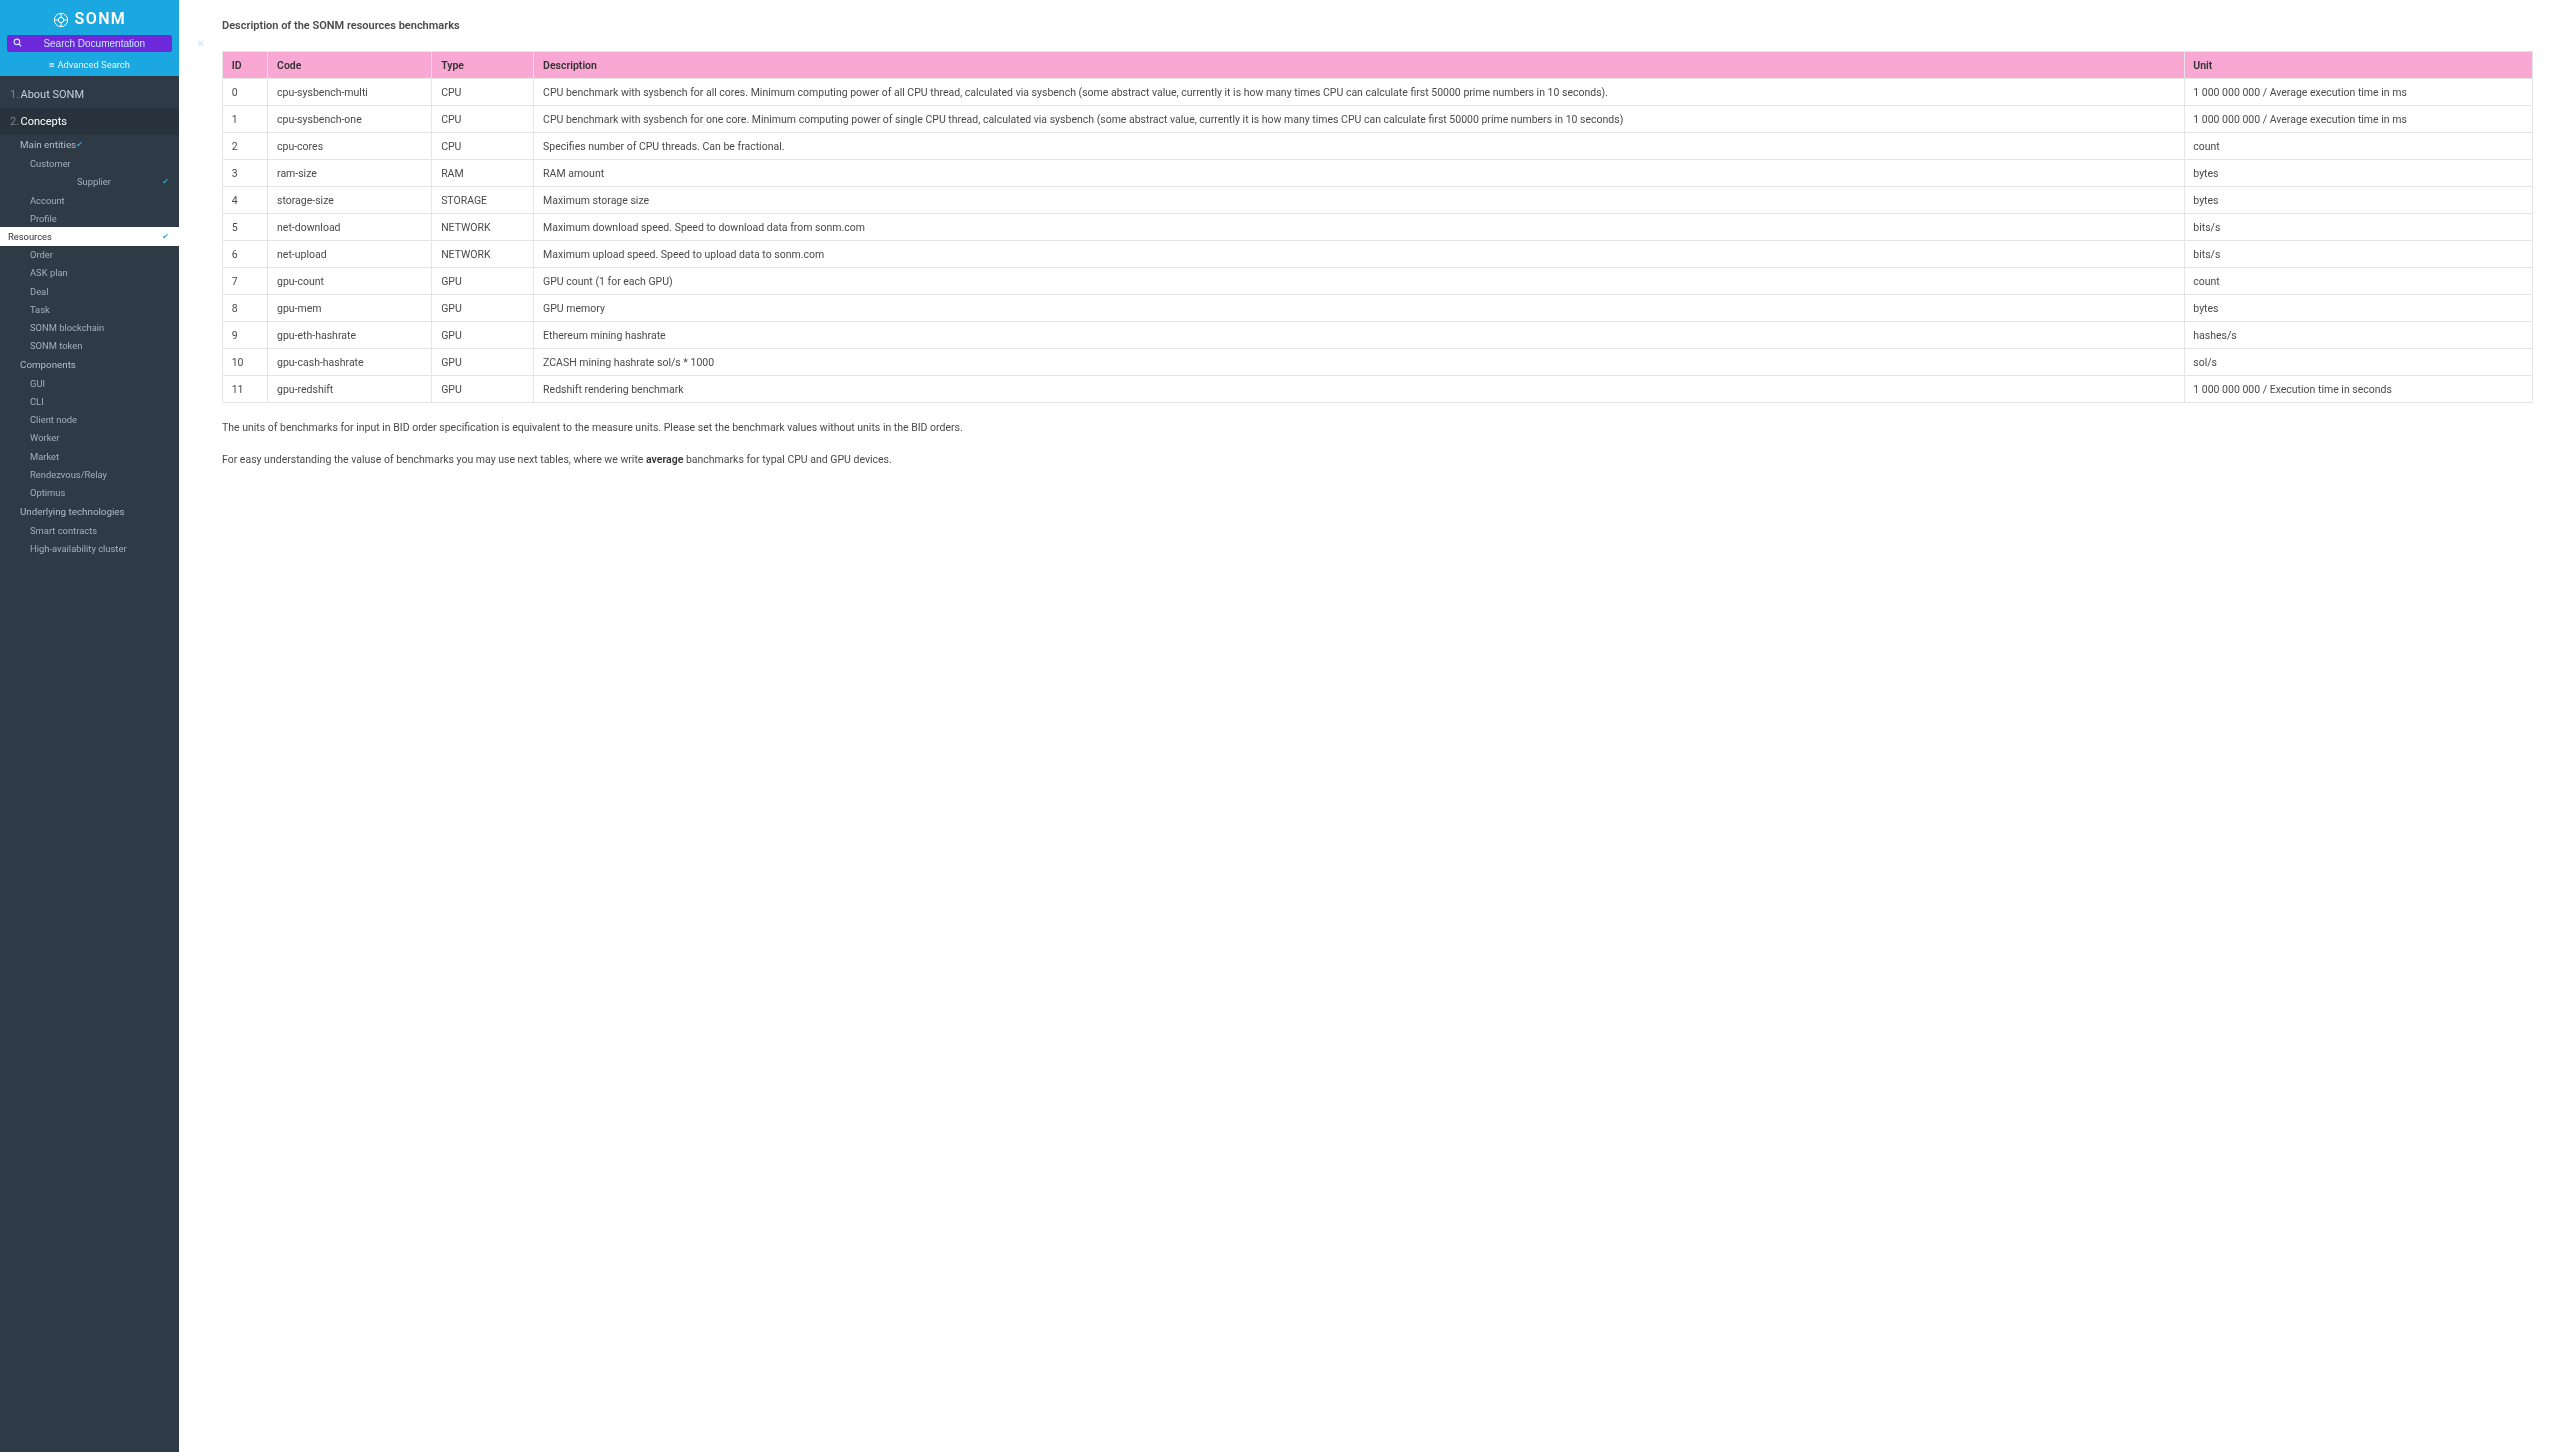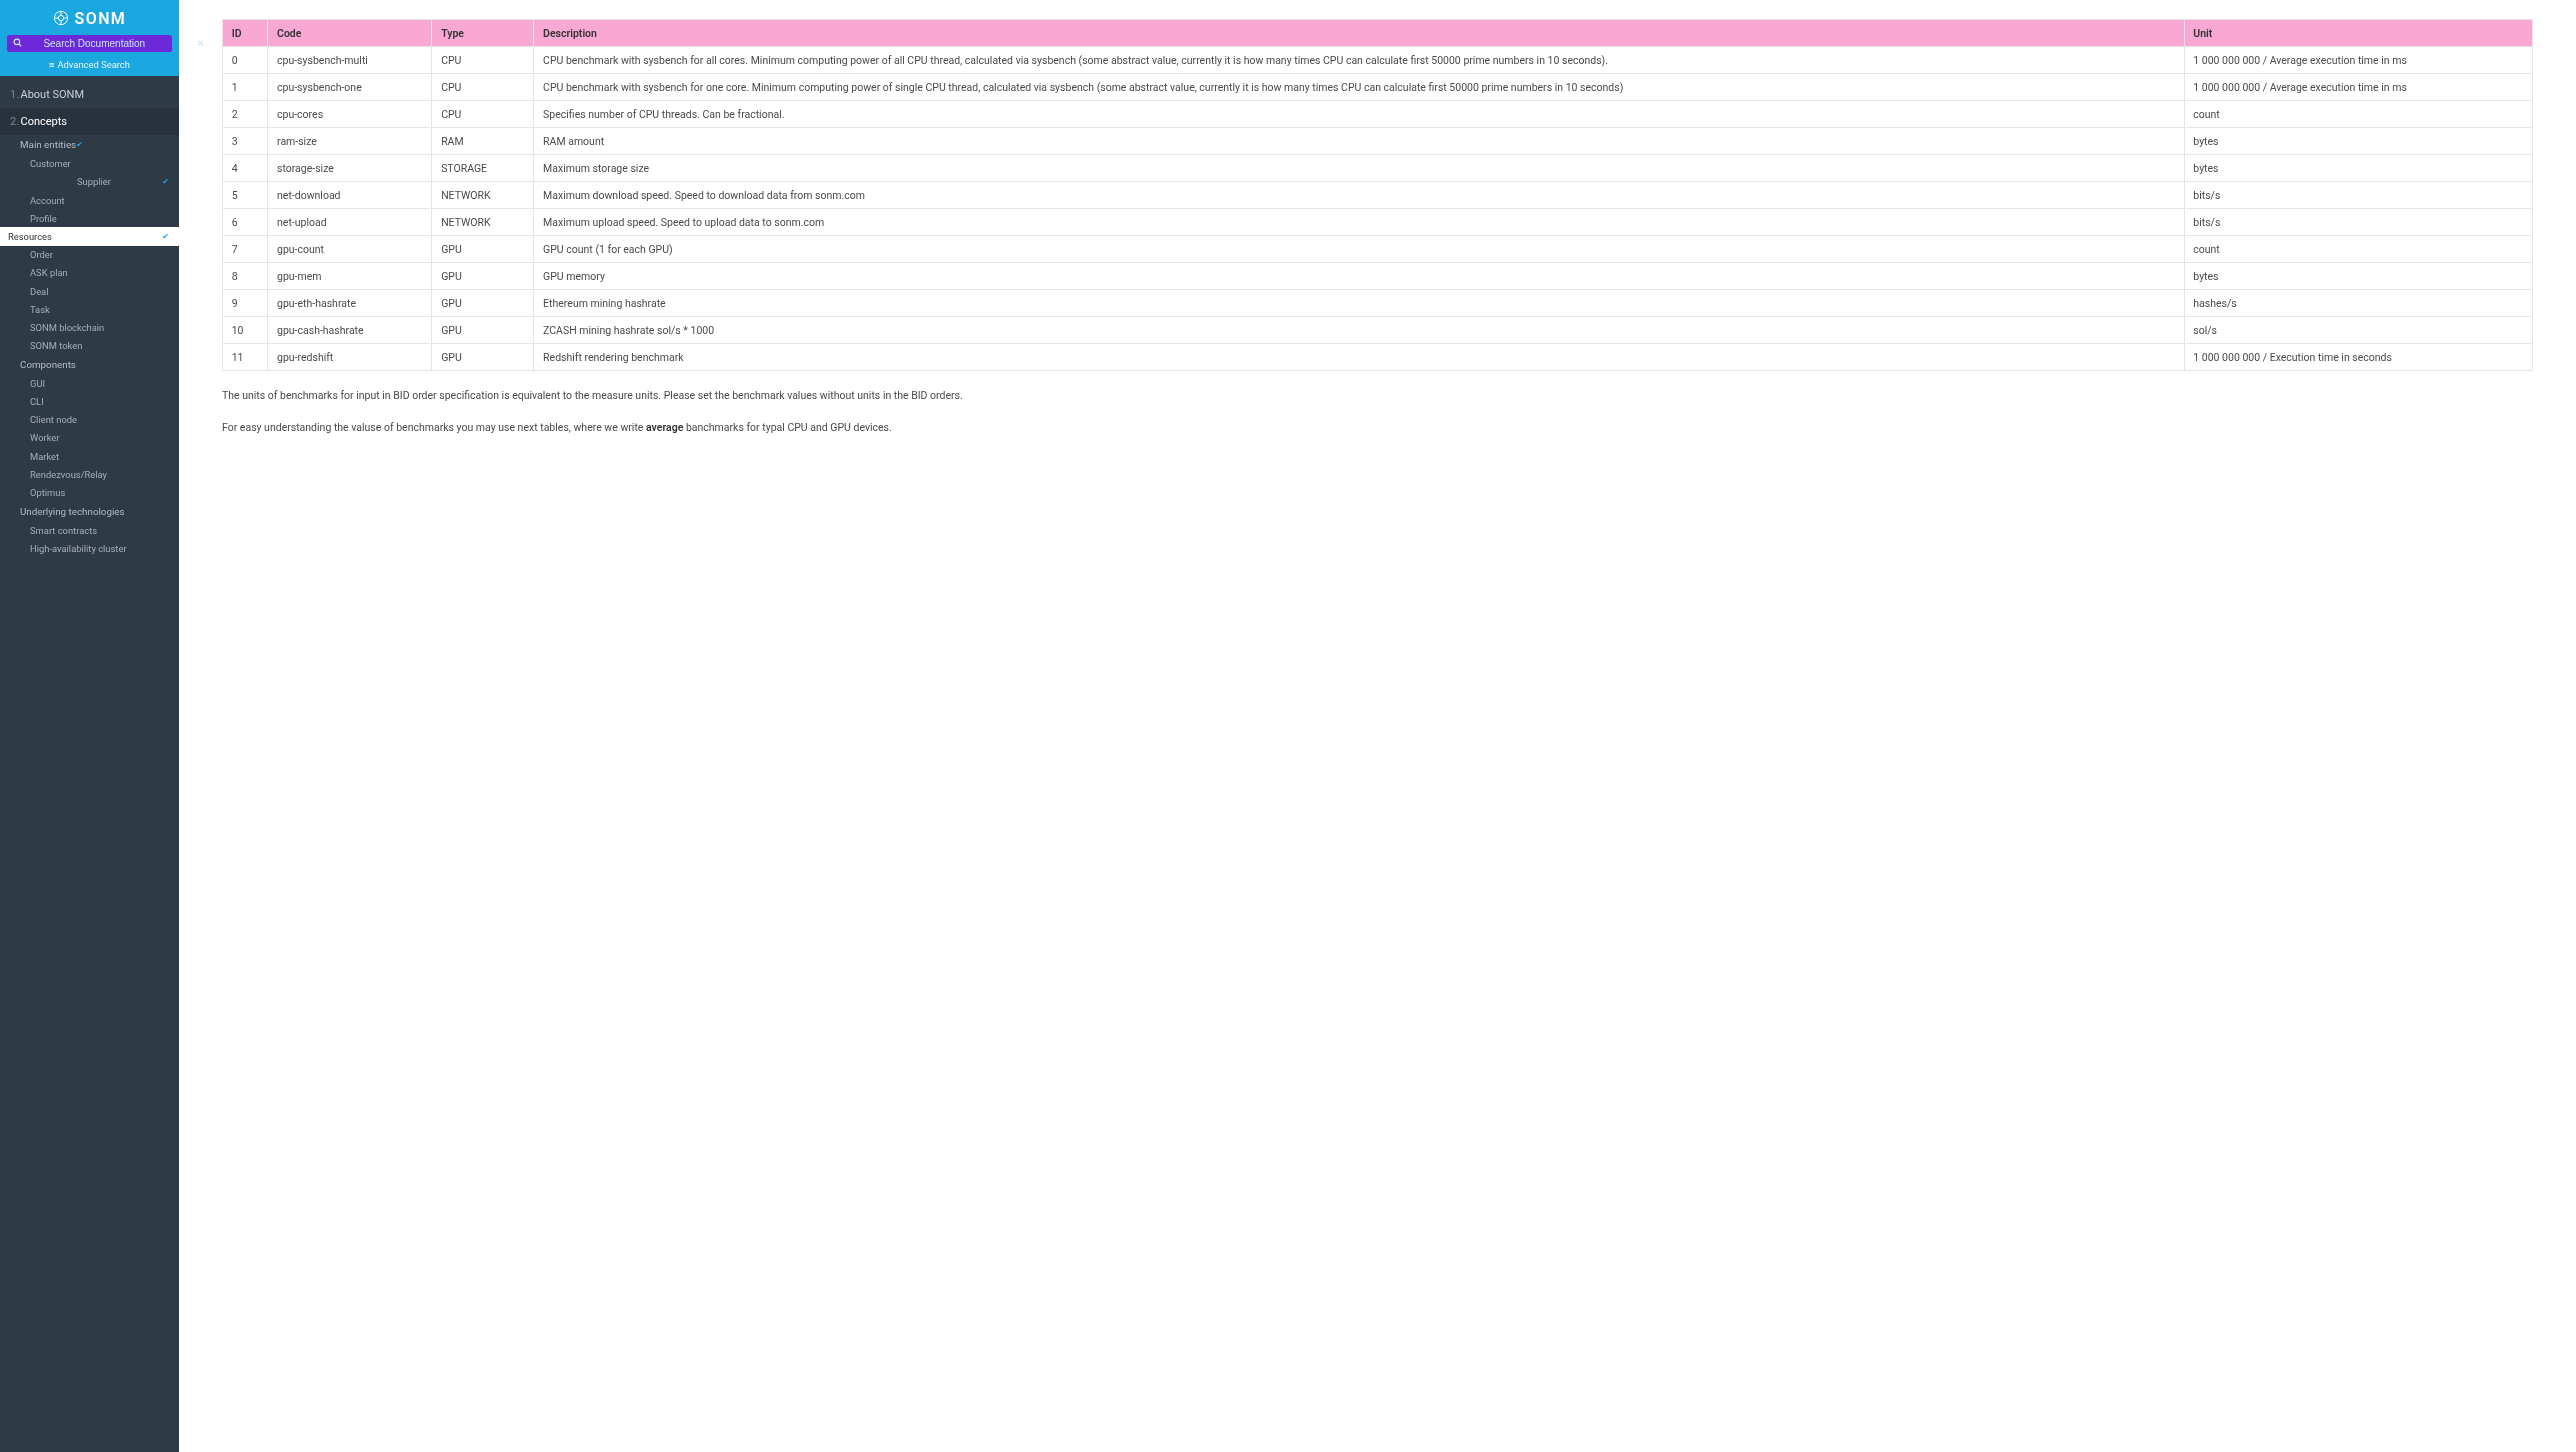--- a/index.html
+++ b/index.html
@@ -18,21 +18,21 @@
   flex-shrink: 0;
   display: flex;
   flex-direction: column;
 }
 .sidebar-header {
   background: #1ba8e0;
   color: #fff;
 }
 .logo {
   display: flex;
-  align-items: center;
+  align-items: flex-end;
   justify-content: center;
   gap: 5.8px;
   padding: 8.7px 0 7.2px;
   font-size: 16px;
   font-weight: 600;
   letter-spacing: 1.4px;
 }
 .logo-icon {
   width: 16px;
   height: 16px;
@@ -223,20 +223,21 @@
     <div class="nav-subitem">Rendezvous/Relay</div>
     <div class="nav-subitem">Optimus</div>
 
     <div class="nav-item">Underlying technologies</div>
     <div class="nav-subitem">Smart contracts</div>
     <div class="nav-subitem">High-availability cluster</div>
   </div>
 </div>
 
 <div class="main">
+  <div class="main-title">Description of the SONM resources benchmarks</div>
 
   <table>
     <thead>
       <tr>
         <th>ID</th>
         <th>Code</th>
         <th>Type</th>
         <th>Description</th>
         <th>Unit</th>
       </tr>

